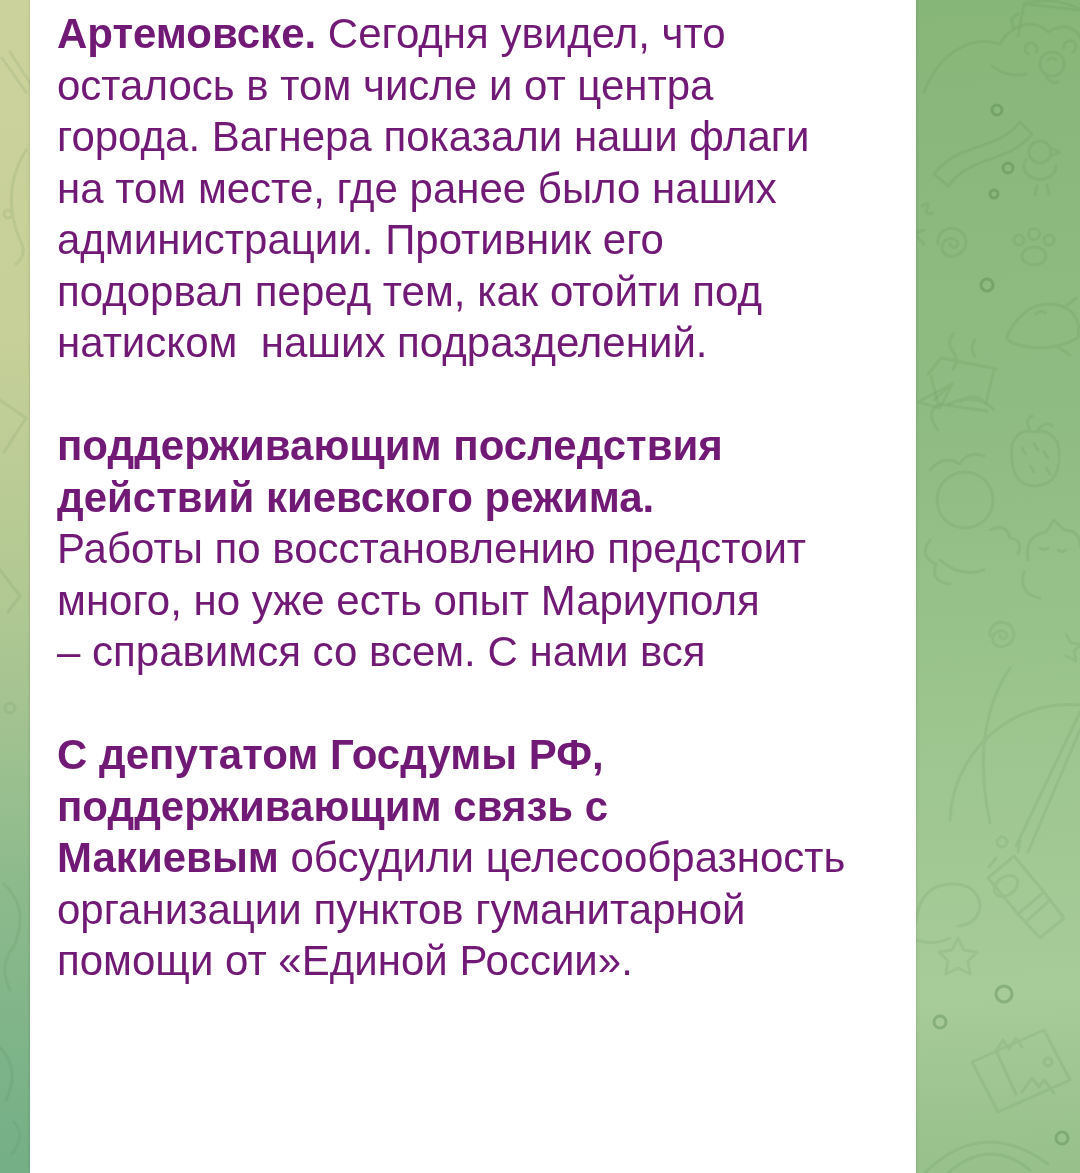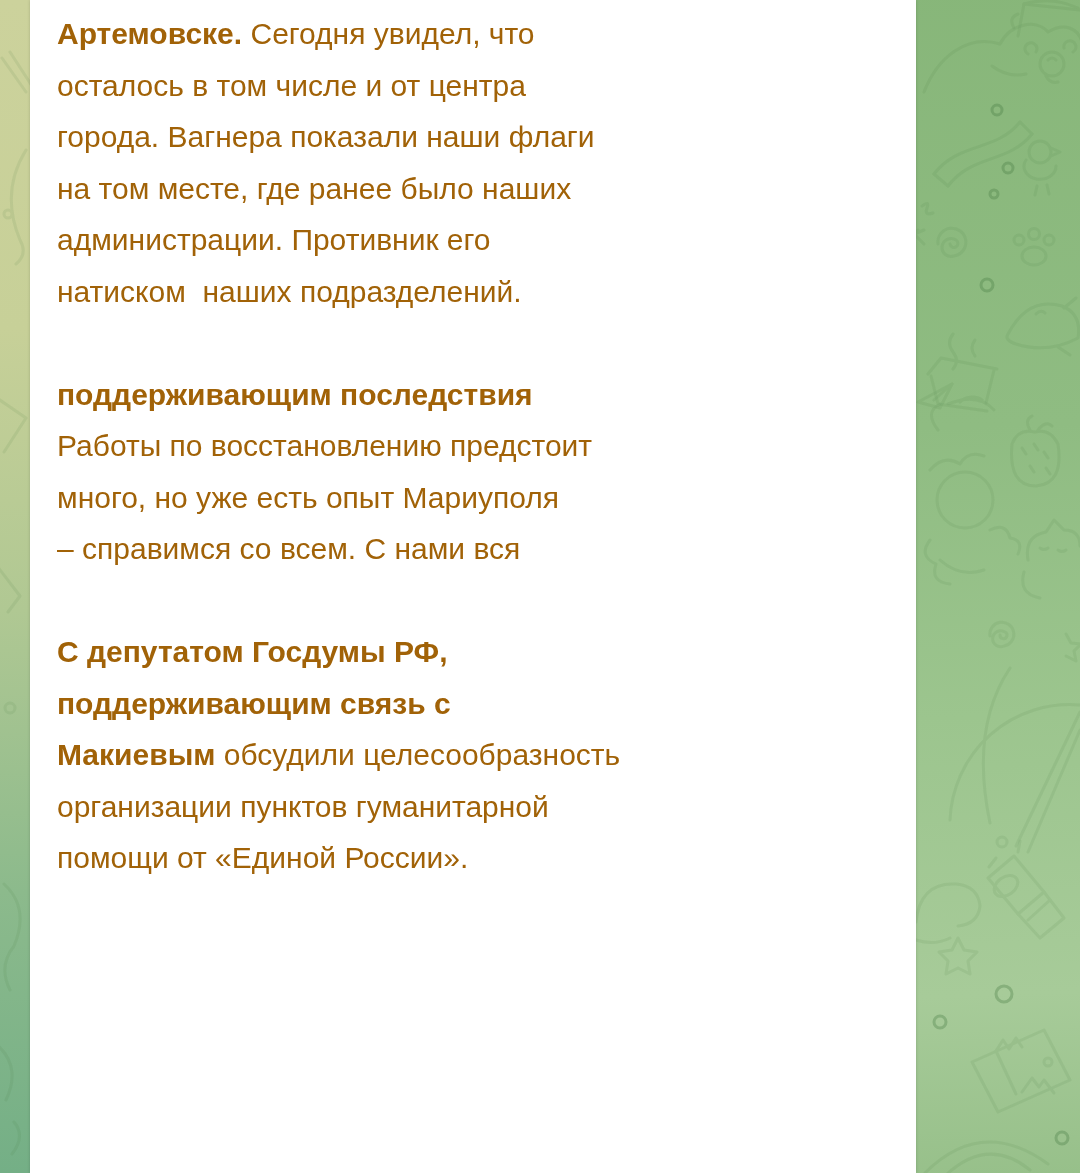--- a/index.html
+++ b/index.html
@@ -23,22 +23,22 @@
     stroke-linecap: round; stroke-linejoin: round;
   }
   .bubble {
     position: absolute; left: 30px; top: 0;
     width: 886px; height: 1173px;
     background: #ffffff;
     box-shadow: 0 0 3px rgba(0,0,0,0.18);
   }
   .msg-text {
     padding: 8px 30px 0 27px;
-    font-size: 30px; line-height: 51.5px;
-    color: #a16207;
+    font-size: 42px; line-height: 51.5px;
+    color: #701a75;
     letter-spacing: 0;
   }
   .paragraph { margin: 0; }
   .paragraph + .paragraph { margin-top: 51.5px; }
   .line { white-space: pre; }
   .bold { font-weight: 700; }
 </style>
 </head>
 <body>
 
@@ -193,24 +193,26 @@
 </svg>
 
 <div class="bubble">
   <div class="msg-text">
       <div class="paragraph">
         <div class="line"><span class="bold">Артемовске.</span><span> Сегодня увидел, что</span></div>
         <div class="line"><span>осталось в том числе и от центра</span></div>
         <div class="line"><span>города. Вагнера показали наши флаги</span></div>
         <div class="line"><span>на том месте, где ранее было наших</span></div>
         <div class="line"><span>администрации. Противник его</span></div>
+        <div class="line"><span>подорвал перед тем, как отойти под</span></div>
         <div class="line"><span>натиском  наших подразделений.</span></div>
       </div>
       <div class="paragraph">
         <div class="line"><span class="bold">поддерживающим последствия</span></div>
+        <div class="line"><span class="bold">действий киевского режима.</span></div>
         <div class="line"><span>Работы по восстановлению предстоит</span></div>
         <div class="line"><span>много, но уже есть опыт Мариуполя</span></div>
         <div class="line"><span>– справимся со всем. С нами вся</span></div>
       </div>
       <div class="paragraph">
         <div class="line"><span class="bold">С депутатом Госдумы РФ,</span></div>
         <div class="line"><span class="bold">поддерживающим связь с</span></div>
         <div class="line"><span class="bold">Макиевым</span><span> обсудили целесообразность</span></div>
         <div class="line"><span>организации пунктов гуманитарной</span></div>
         <div class="line"><span>помощи от «Единой России».</span></div>

